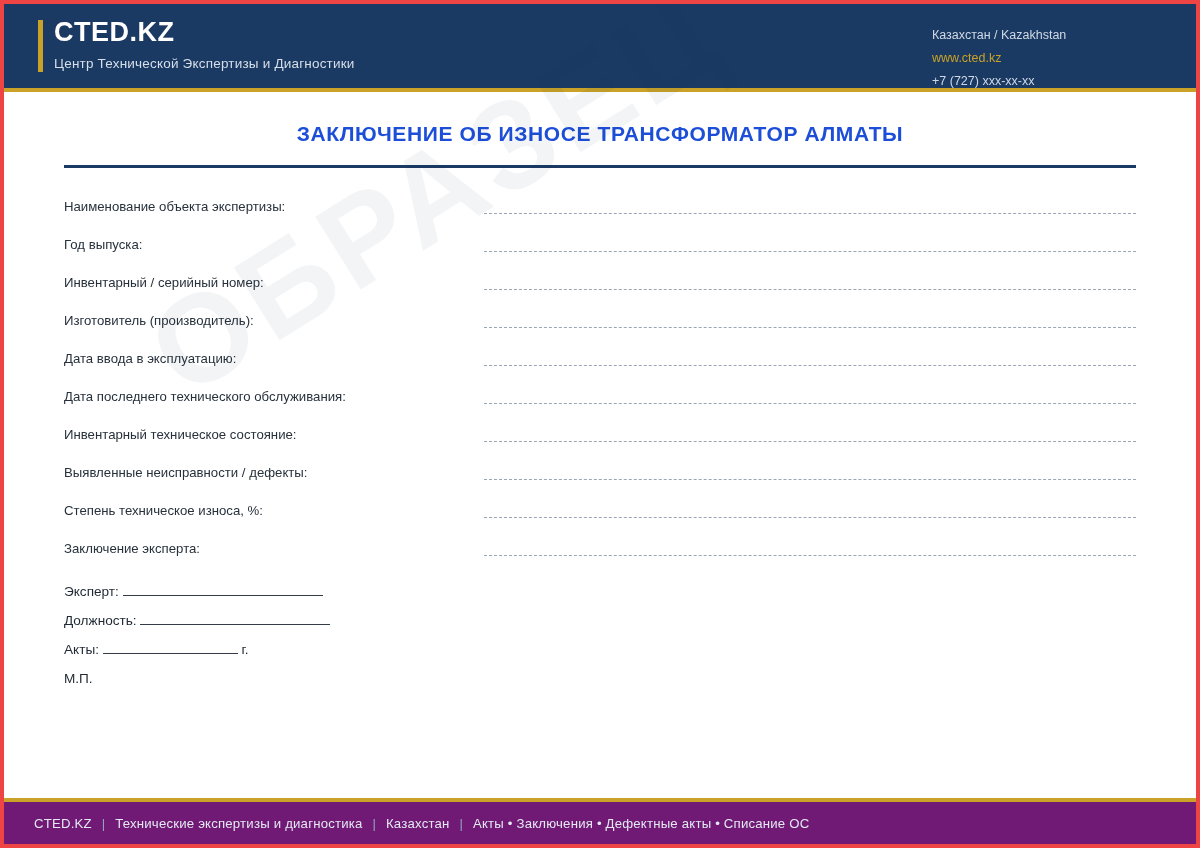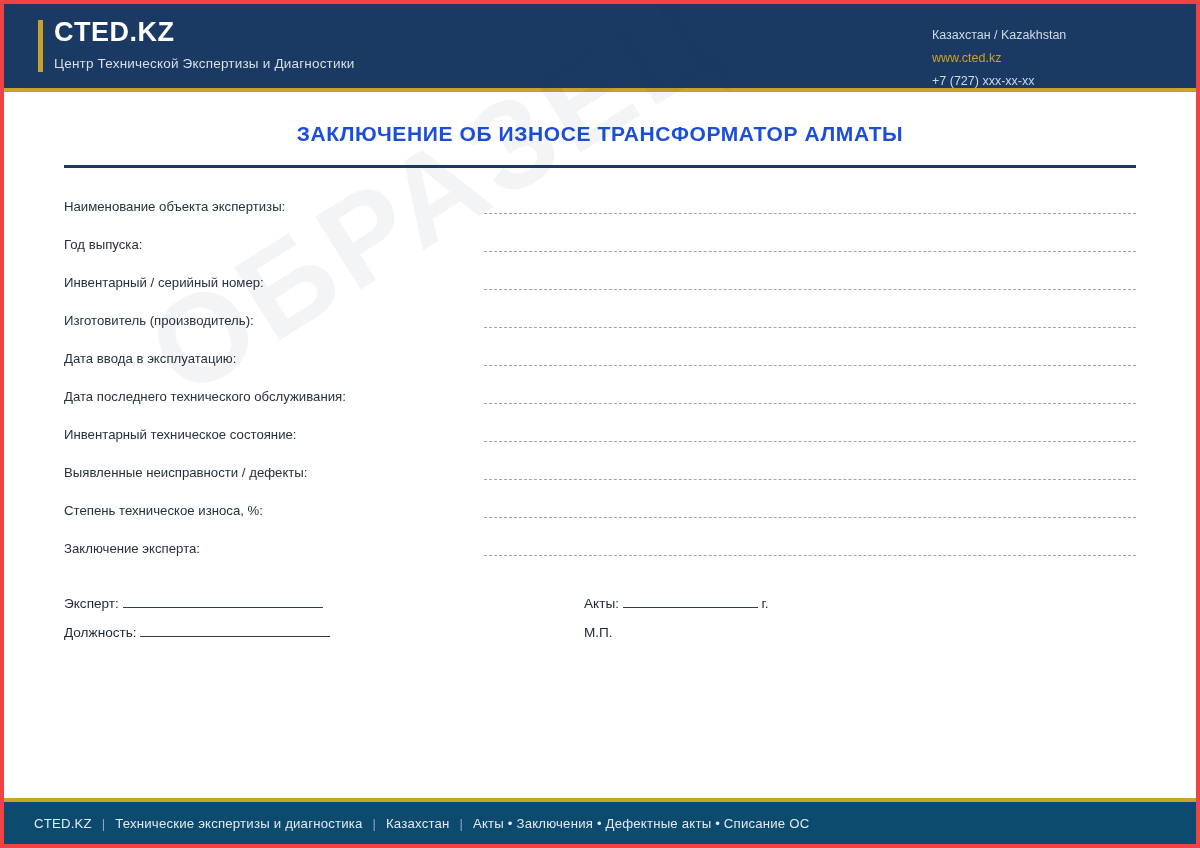--- a/index.html
+++ b/index.html
@@ -133,24 +133,25 @@
   }
   .field-line {
     flex: 1;
     border-bottom: 1px dashed #9aa6b4;
     height: 1px;
     margin-bottom: 6px;
   }
 
   
   .sign-area {
-    margin-top: 34px;
+    margin-top: 22px;
     display: flex;
     position: relative;
     z-index: 2;
+    flex-direction: column;
   }
   .sign-col-left { width: 520px; }
   .sign-col-right { flex: 1; }
   .sign-line-row {
     font-size: 13.6px;
     color: #1f2933;
     margin-bottom: 14px;
     white-space: nowrap;
   }
   .sign-fill {
@@ -162,21 +163,21 @@
   .fill-190 { width: 190px; }
   .fill-135 { width: 135px; }
 
   
   .footer {
     position: absolute;
     left: 0;
     bottom: 0;
     width: 100%;
     height: 46px;
-    background: #0c4a6e;
+    background: #701a75;
     border-top: 4px solid #c9a227;
     display: flex;
     align-items: center;
     padding-left: 30px;
   }
   .footer-text {
     color: #e3e9f1;
     font-size: 13.2px;
     letter-spacing: 0.2px;
   }

